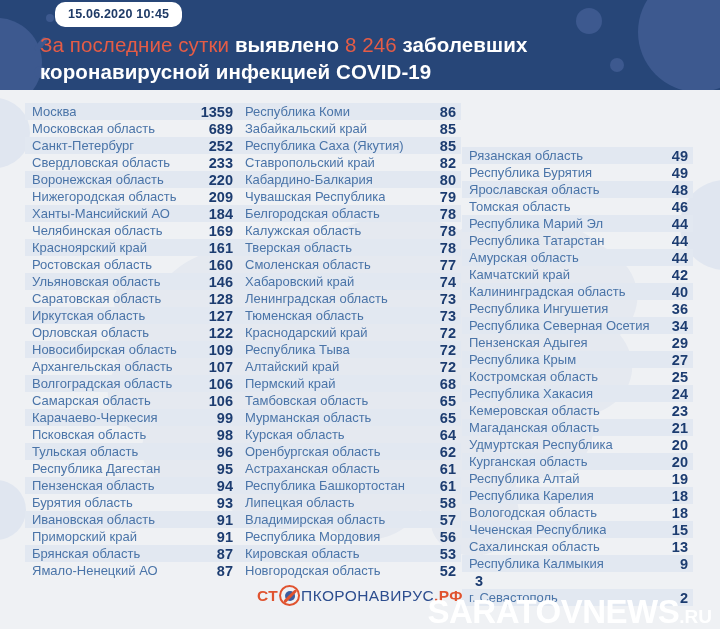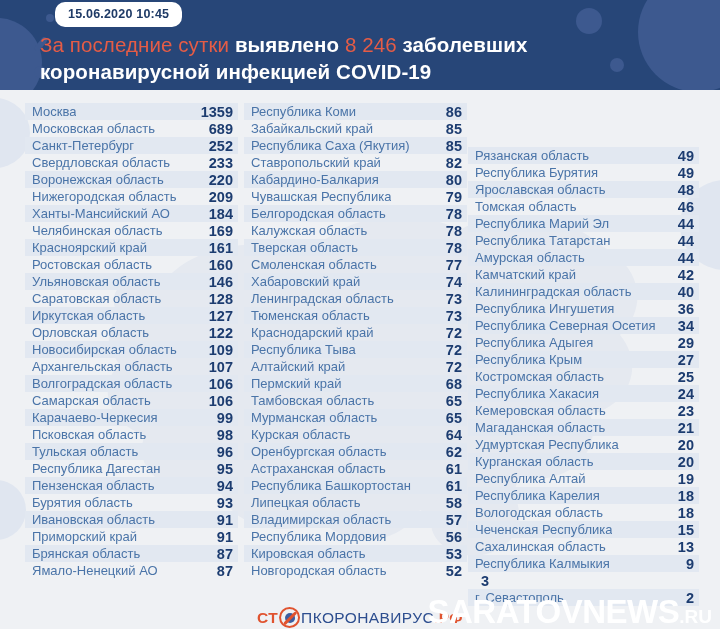--- a/index.html
+++ b/index.html
@@ -78,21 +78,21 @@
   .panel-deco.p3 { width: 60px; height: 60px; left: -34px; top: 390px; }
 
   .cols {
     position: absolute;
     left: 25px; top: 13px;
     width: 681px;
     display: flex;
     z-index: 1;
   }
   .col { flex: 0 0 auto; }
-  .col.c1 { width: 213px; margin-right: 6px; }
+  .col.c1 { width: 213px; }
   .col.c2 { width: 223px; margin-right: 1px; }
   .col.c3 { width: 231px; margin-top: 44px; }
 
   .row {
     display: flex;
     justify-content: space-between;
     align-items: center;
     height: 17px;
     padding: 0 5px 0 7px;
   }
@@ -107,21 +107,21 @@
     font-size: 14.5px;
     font-weight: 700;
     color: #1c3c70;
     padding-left: 6px;
   }
 
   
   .logo {
     position: absolute;
     left: 50%;
-    bottom: 1px;
+    bottom: 23px;
     transform: translateX(-50%);
     display: flex;
     align-items: center;
     z-index: 2;
     white-space: nowrap;
     justify-content: center;
   }
   .lg-or { color: #e0532f; font-weight: 800; font-size: 15.5px; letter-spacing: 0.4px; }
   .lg-nv { color: #2d4e8f; font-weight: 400; font-size: 15.5px; letter-spacing: 0.4px; }
   .lg-icon {
@@ -471,21 +471,21 @@
           </div>
           <div class="row">
             <span class="rname">Республика Ингушетия</span>
             <span class="rval">36</span>
           </div>
           <div class="row">
             <span class="rname">Республика Северная Осетия</span>
             <span class="rval">34</span>
           </div>
           <div class="row">
-            <span class="rname">Республика Адыгея</span>
+            <span class="rname">Пензенская Адыгея</span>
             <span class="rval">29</span>
           </div>
           <div class="row">
             <span class="rname">Республика Крым</span>
             <span class="rval">27</span>
           </div>
           <div class="row">
             <span class="rname">Костромская область</span>
             <span class="rval">25</span>
           </div>

